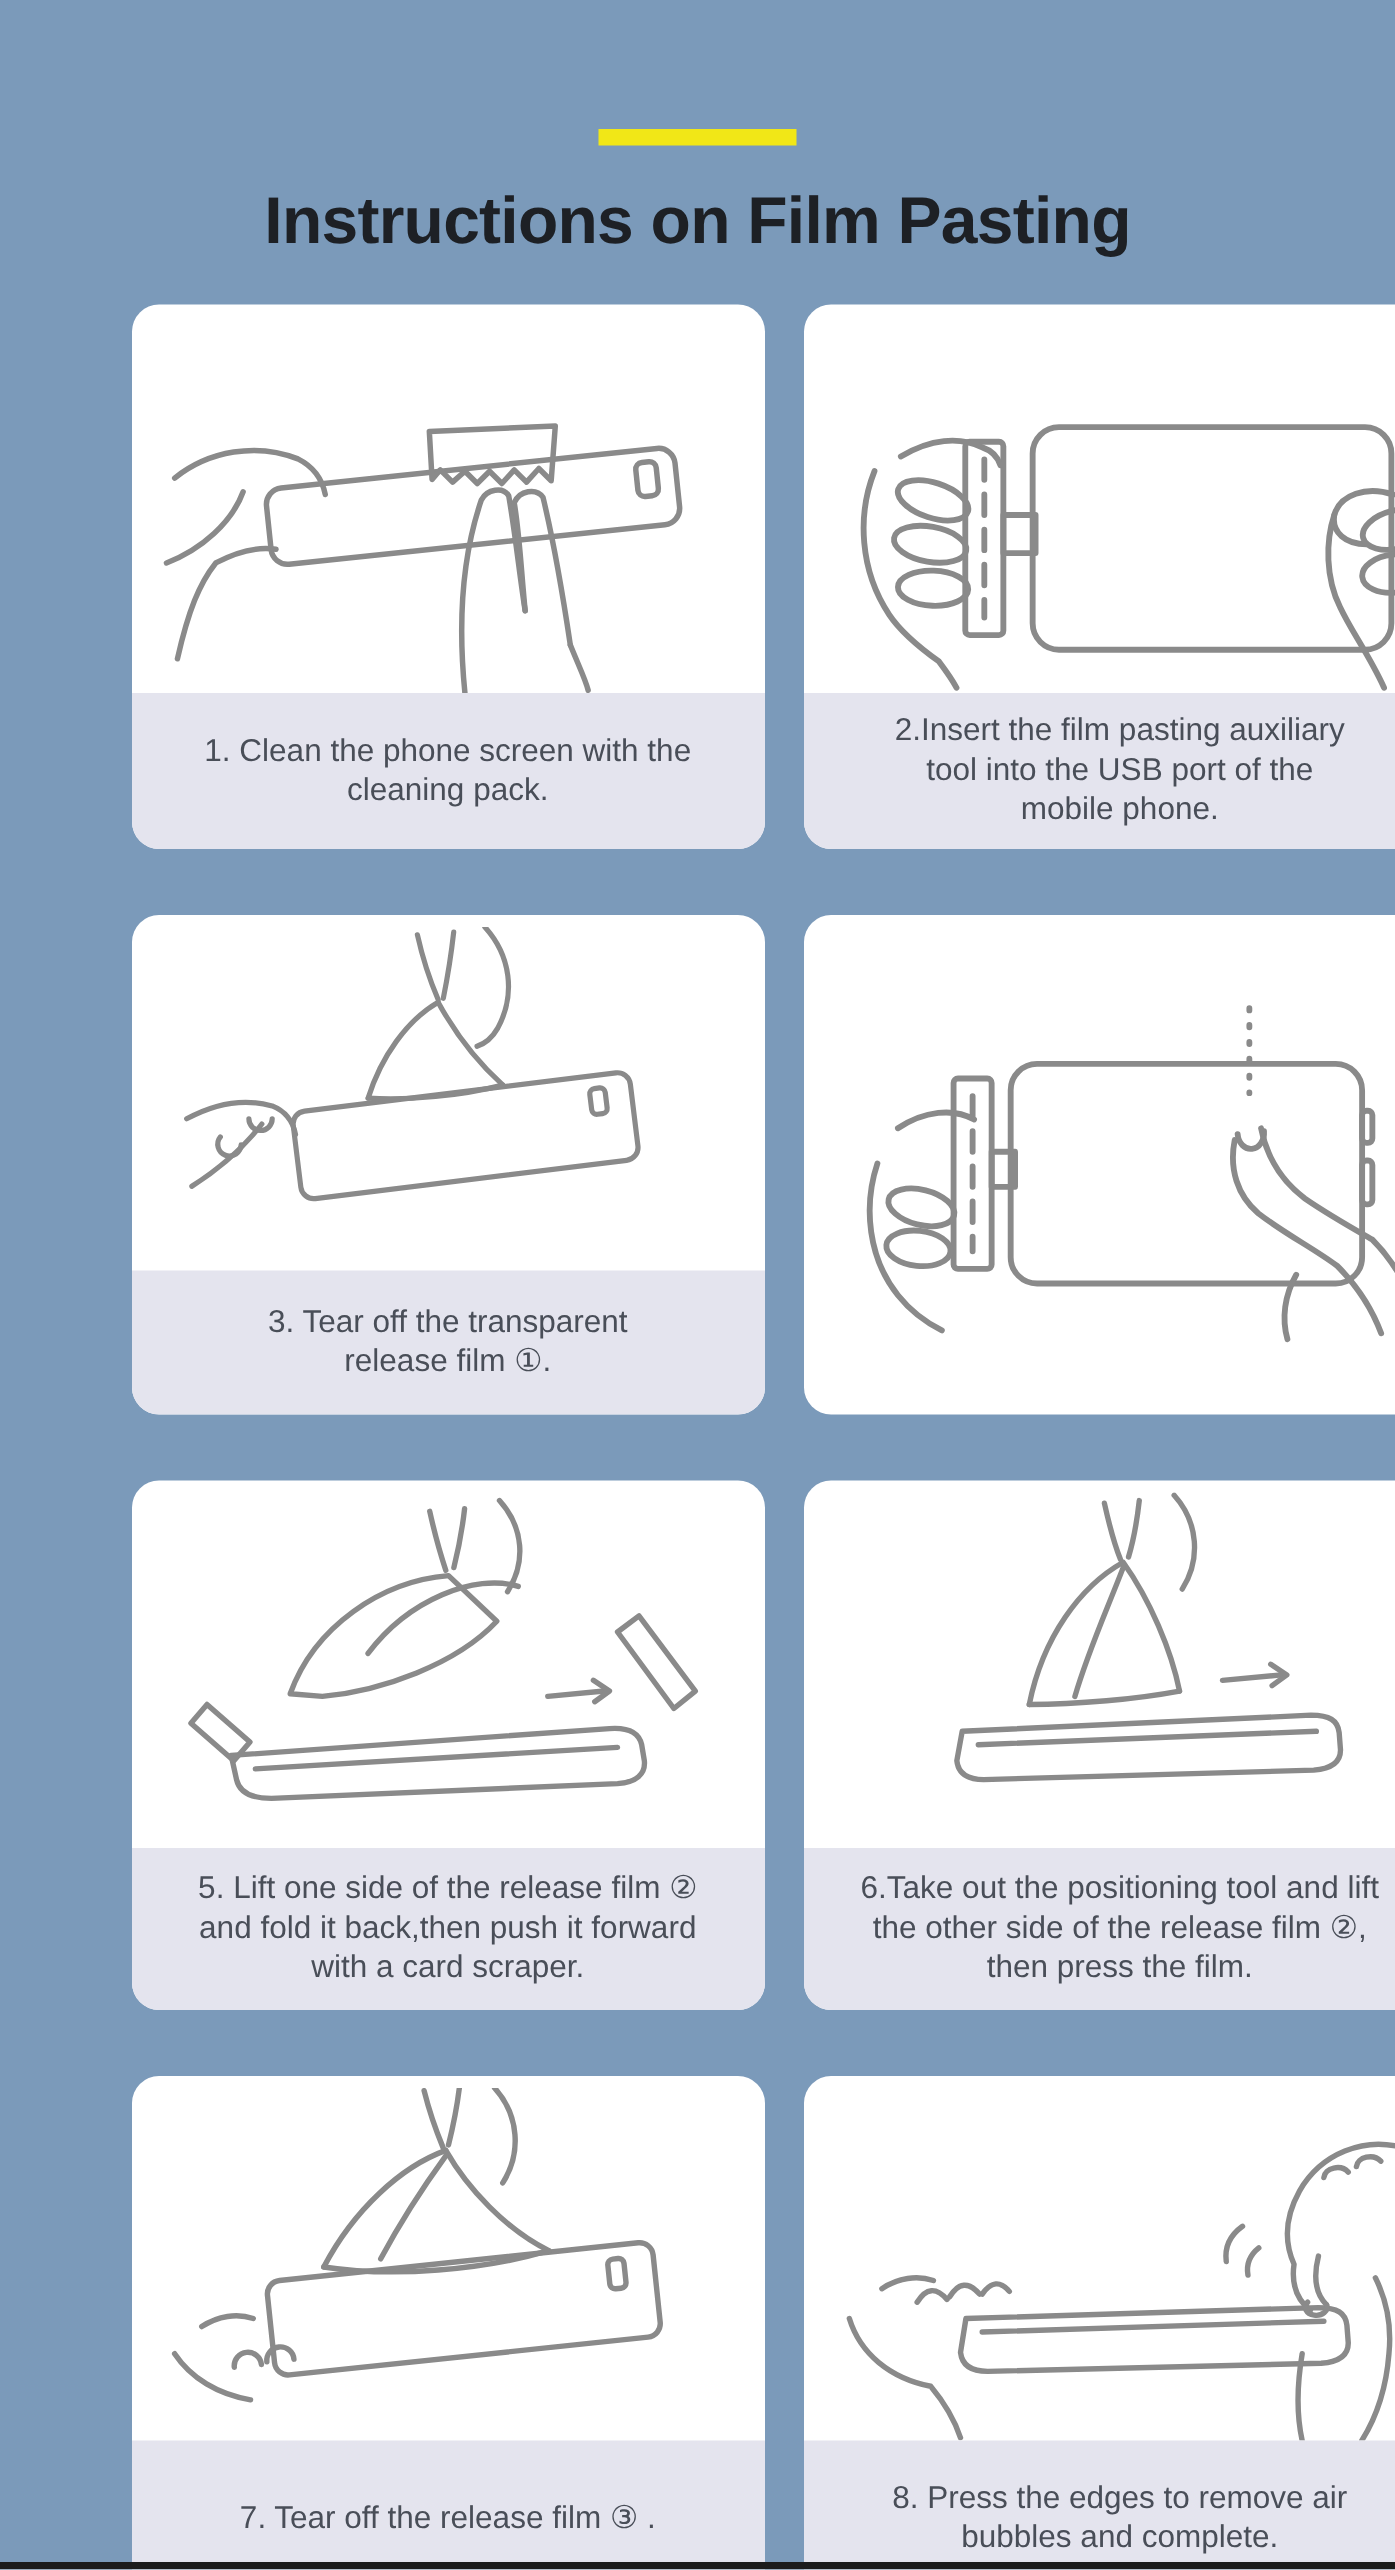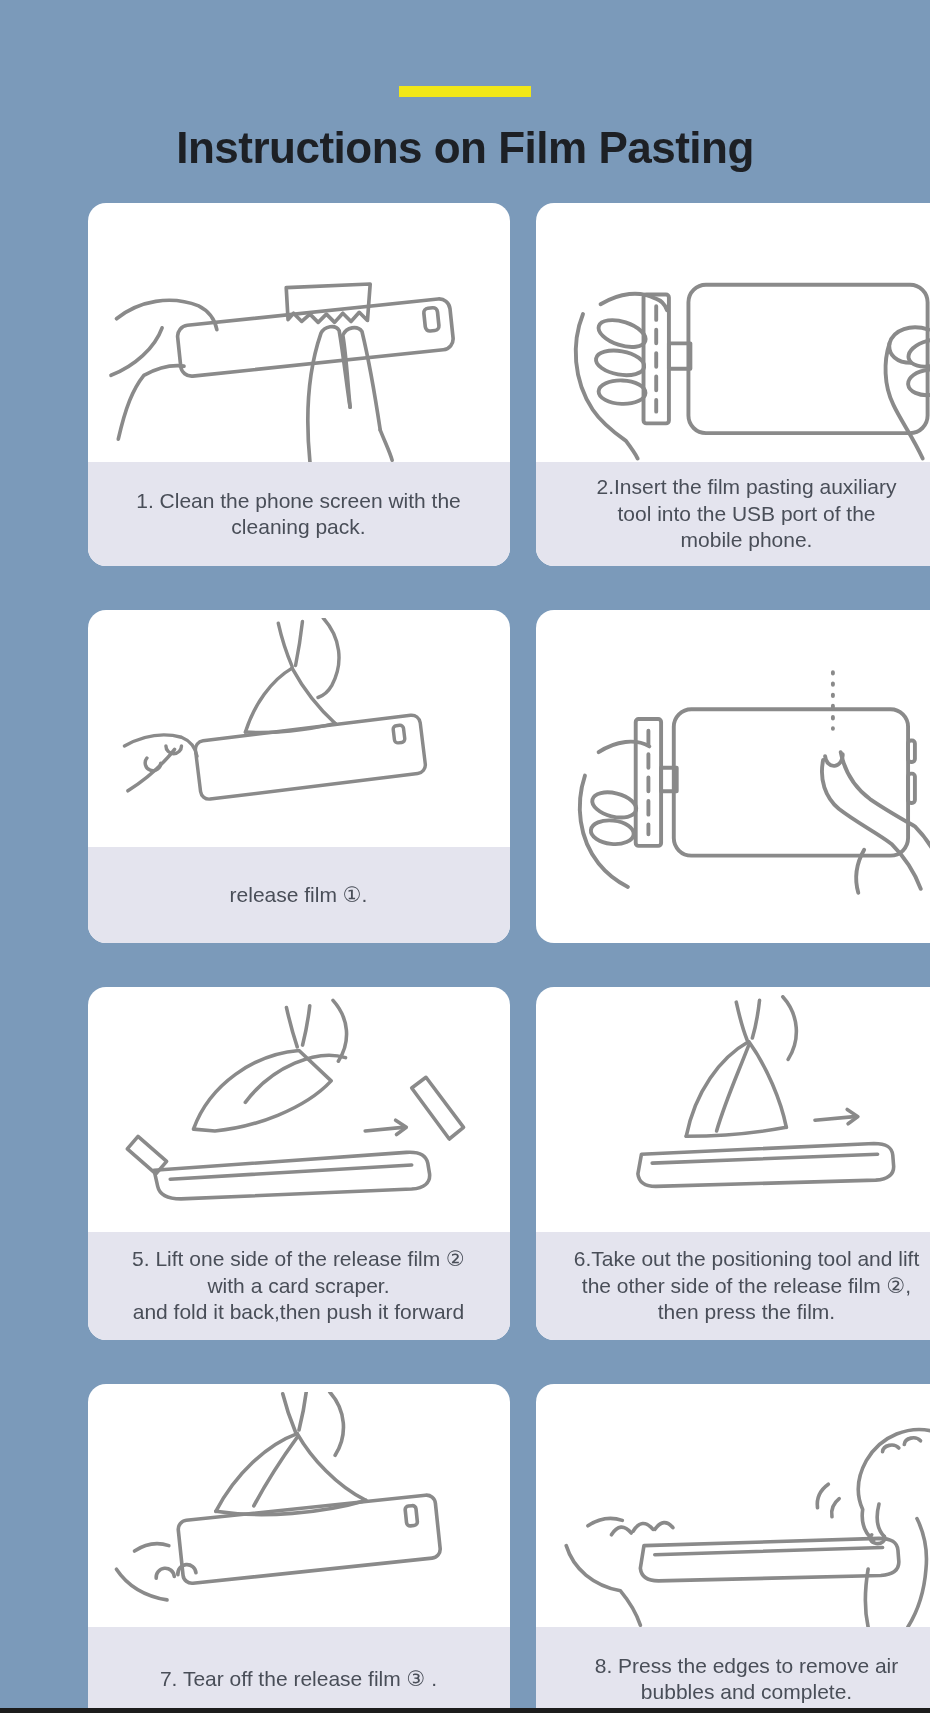--- a/index.html
+++ b/index.html
@@ -159,20 +159,21 @@
           <path d="M186,6 C190,24 196,42 202,56"></path>
           <path d="M214,4 C212,22 209,40 206,55"></path>
           <path d="M238,0 C258,22 262,52 248,78 C244,85 238,90 232,92"></path>
           <path d="M8,148 C30,136 52,132 74,138 C84,142 90,150 92,160"></path>
           <path d="M12,200 C34,186 52,170 66,152"></path>
           <path d="M56,148 a9,9 0 1 0 18,0"></path>
           <path d="M34,162 a9,9 0 1 0 16,6"></path>
         </svg>
       </div>
       <div class="caption band-80">
+        <span>3. Tear off the transparent</span>
         <span>release film ①.</span>
       </div>
     </div>
 
     <div class="card">
       <div class="illus">
         <svg class="art" viewBox="0 0 420 250" preserveAspectRatio="xMidYMid meet">
           <rect x="135" y="52" width="240" height="150" rx="18"></rect>
           <rect x="375" y="84" width="7" height="22" rx="3"></rect>
           <rect x="375" y="118" width="7" height="30" rx="3"></rect>
@@ -203,22 +204,22 @@
           <path d="M150,120 C180,80 230,60 262,70"></path>
           <path d="M196,14 C200,32 204,46 208,58"></path>
           <path d="M222,12 C220,30 217,44 214,56"></path>
           <path d="M248,6 C266,26 268,52 254,74"></path>
           <line x1="284" y1="152" x2="326" y2="148"></line>
           <path d="M318,140 L330,148 L319,156"></path>
         </svg>
       </div>
       <div class="caption band-92">
         <span>5. Lift one side of the release film ②</span>
+        <span>and fold it back,then push it forward</span>
         <span>with a card scraper.</span>
-        <span>and fold it back,then push it forward</span>
       </div>
     </div>
 
     <div class="card">
       <div class="illus">
         <svg class="art" viewBox="0 0 420 265" preserveAspectRatio="xMidYMid meet">
           <path d="M92,178 L352,166 C366,166 372,170 373,179 L374,192 C374,201 367,206 354,207 L108,214 C95,214 89,209 88,200 Z"></path>
           <path d="M104,188 L356,178"></path>
           <path d="M142,158 C152,108 180,70 212,52 C232,80 248,118 254,148"></path>
           <path d="M142,158 C178,158 222,154 254,148"></path>

